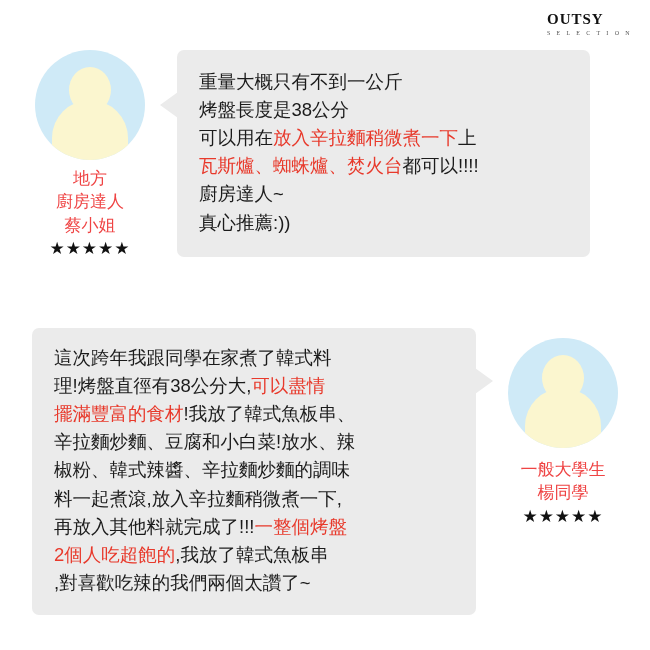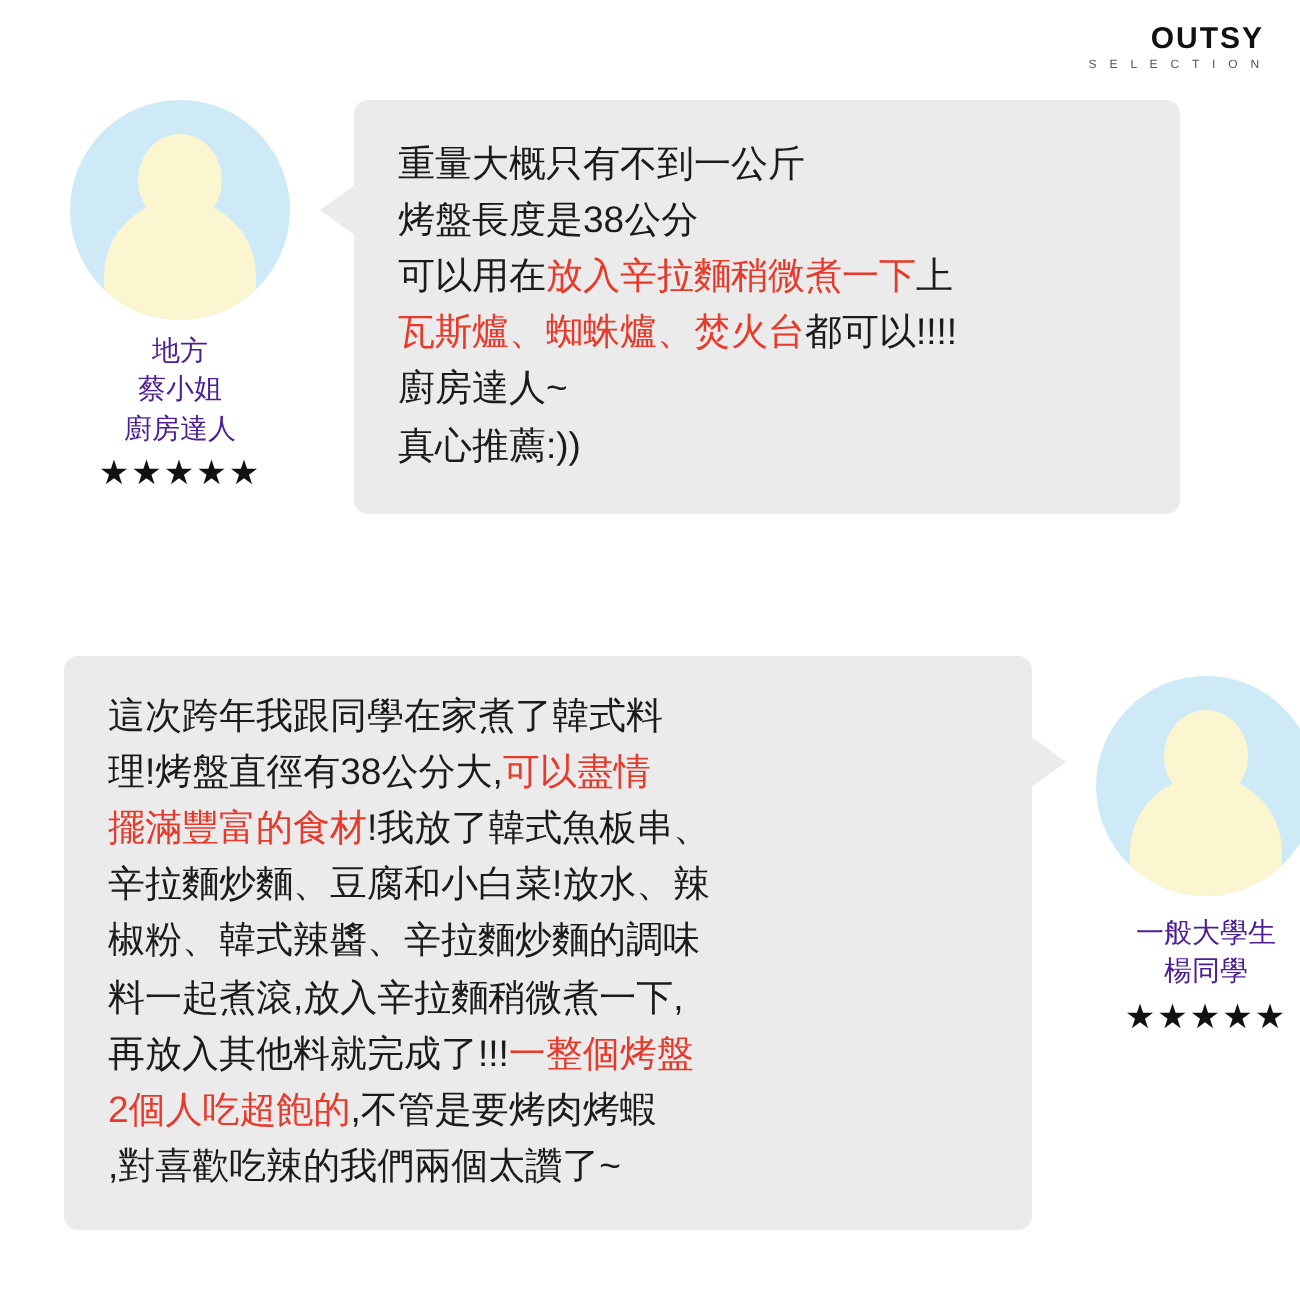--- a/index.html
+++ b/index.html
@@ -14,22 +14,23 @@
     color: #1a1a1a;
     position: relative;
     overflow: hidden;
   }
 
   
   .brand {
     position: absolute;
     top: 12px;
     right: 18px;
-    text-align: right;
+    text-align: left;
     line-height: 1;
+    font-family: Liberation Serif, serif;
   }
   .brand-name {
     font-size: 15px;
     font-weight: bold;
     letter-spacing: 1px;
     color: #111111;
   }
   .brand-sub {
     font-size: 6px;
     letter-spacing: 2.4px;
@@ -74,25 +75,24 @@
     position: absolute;
     width: 76px;
     height: 60px;
     border-radius: 42px 42px 0 0;
     background: #fbf6cf;
     left: 50%;
     transform: translateX(-50%);
     bottom: 0;
   }
   .person-name {
-    font-size: 14px;
+    font-size: 17px;
     line-height: 1.38;
     margin-top: 7px;
-    color: #4c1d95;
-    font-family: Liberation Serif, serif;
+    color: #ef4444;
   }
   .stars {
     font-size: 17px;
     letter-spacing: 1px;
     margin-top: 1px;
     color: #111111;
   }
 
   
   .bubble {
@@ -118,21 +118,21 @@
     left: -17px;
     top: 42px;
     width: 0;
     height: 0;
     border-top: 13px solid transparent;
     border-bottom: 13px solid transparent;
     border-right: 18px solid #ebebeb;
   }
 
   .bubble-left {
-    width: 484px;
+    width: 444px;
     margin-right: 17px;
     padding: 16px 20px 18px 22px;
   }
   .bubble-left::after {
     content: "";
     position: absolute;
     right: -17px;
     top: 40px;
     width: 0;
     height: 0;
@@ -152,22 +152,22 @@
 </div>
 
 <div class="testimonial t1">
   <div class="person">
     <div class="avatar">
       <div class="head"></div>
       <div class="body"></div>
     </div>
     <div class="person-name">
       <div>地方</div>
+      <div>廚房達人</div>
       <div>蔡小姐</div>
-      <div>廚房達人</div>
     </div>
     <div class="stars">★★★★★</div>
   </div>
   <div class="bubble bubble-right">
     <div>
         <p><span>重量大概只有不到一公斤</span></p>
         <p><span>烤盤長度是38公分</span></p>
         <p><span>可以用在</span><span class="hl">放入辛拉麵稍微煮一下</span><span>上</span></p>
         <p><span class="hl">瓦斯爐、蜘蛛爐、焚火台</span><span>都可以!!!!</span></p>
         <p><span>廚房達人~</span></p>
@@ -179,21 +179,21 @@
 <div class="testimonial t2">
   <div class="bubble bubble-left">
     <div>
         <p><span>這次跨年我跟同學在家煮了韓式料</span></p>
         <p><span>理!烤盤直徑有38公分大,</span><span class="hl">可以盡情</span></p>
         <p><span class="hl">擺滿豐富的食材</span><span>!我放了韓式魚板串、</span></p>
         <p><span>辛拉麵炒麵、豆腐和小白菜!放水、辣</span></p>
         <p><span>椒粉、韓式辣醬、辛拉麵炒麵的調味</span></p>
         <p><span>料一起煮滾,放入辛拉麵稍微煮一下,</span></p>
         <p><span>再放入其他料就完成了!!!</span><span class="hl">一整個烤盤</span></p>
-        <p><span class="hl">2個人吃超飽的</span><span>,不管是要烤肉烤蝦</span></p>
+        <p><span class="hl">2個人吃超飽的</span><span>,我放了韓式魚板串</span></p>
         <p><span>,對喜歡吃辣的我們兩個太讚了~</span></p>
       </div>
   </div>
   <div class="person">
     <div class="avatar">
       <div class="head"></div>
       <div class="body"></div>
     </div>
     <div class="person-name">
       <div>一般大學生</div>

